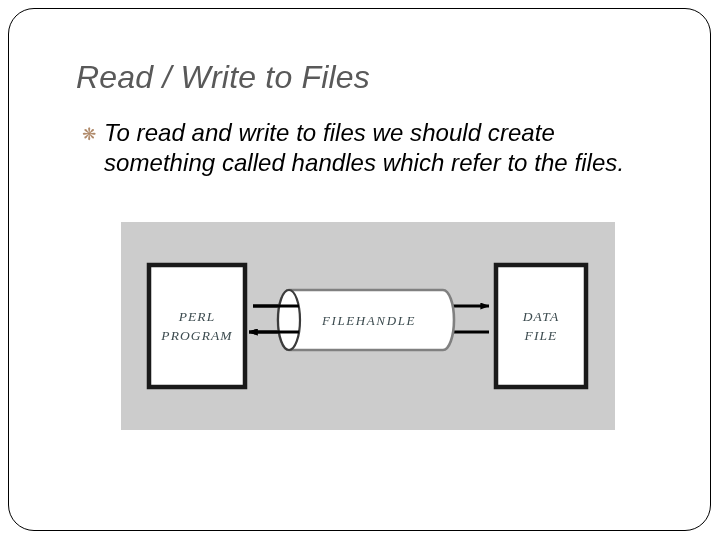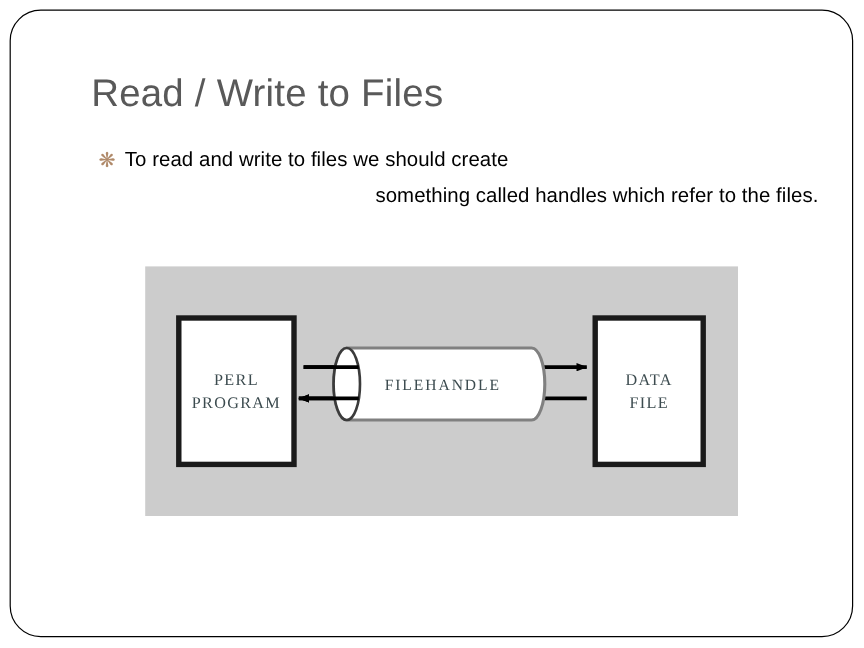--- a/index.html
+++ b/index.html
@@ -14,20 +14,21 @@
     font-family: "Liberation Sans", sans-serif;
   }
 
   
   #slide {
     position: relative;
     width: 639px;
     height: 540px;
     background: #ffffff;
     box-sizing: border-box;
+    font-style: italic;
   }
   #slide-border {
     position: absolute;
     left: 8px;
     top: 8px;
     width: 703px;
     height: 523px;
     box-sizing: border-box;
     border: 1px solid #000000;
     border-radius: 26px;
@@ -66,28 +67,27 @@
     font-family: "DejaVu Sans", sans-serif;
     font-size: 17px;
     line-height: 30px;
     color: #b08a6a;
     text-align: left;
     margin-top: 1px;
   }
   .bullet-text {
     flex: 1 1 auto;
     font-family: "Liberation Sans", sans-serif;
-    font-size: 17px;
+    font-size: 24px;
     line-height: 30px;
     color: #000000;
     letter-spacing: 0.05px;
   }
   .bullet-text .l2 {
     display: block;
-    text-align: right;
   }
 
   
   #diagram {
     position: absolute;
     left: 121px;
     top: 222px;
     width: 494px;
     height: 208px;
     background: #cccccc;

